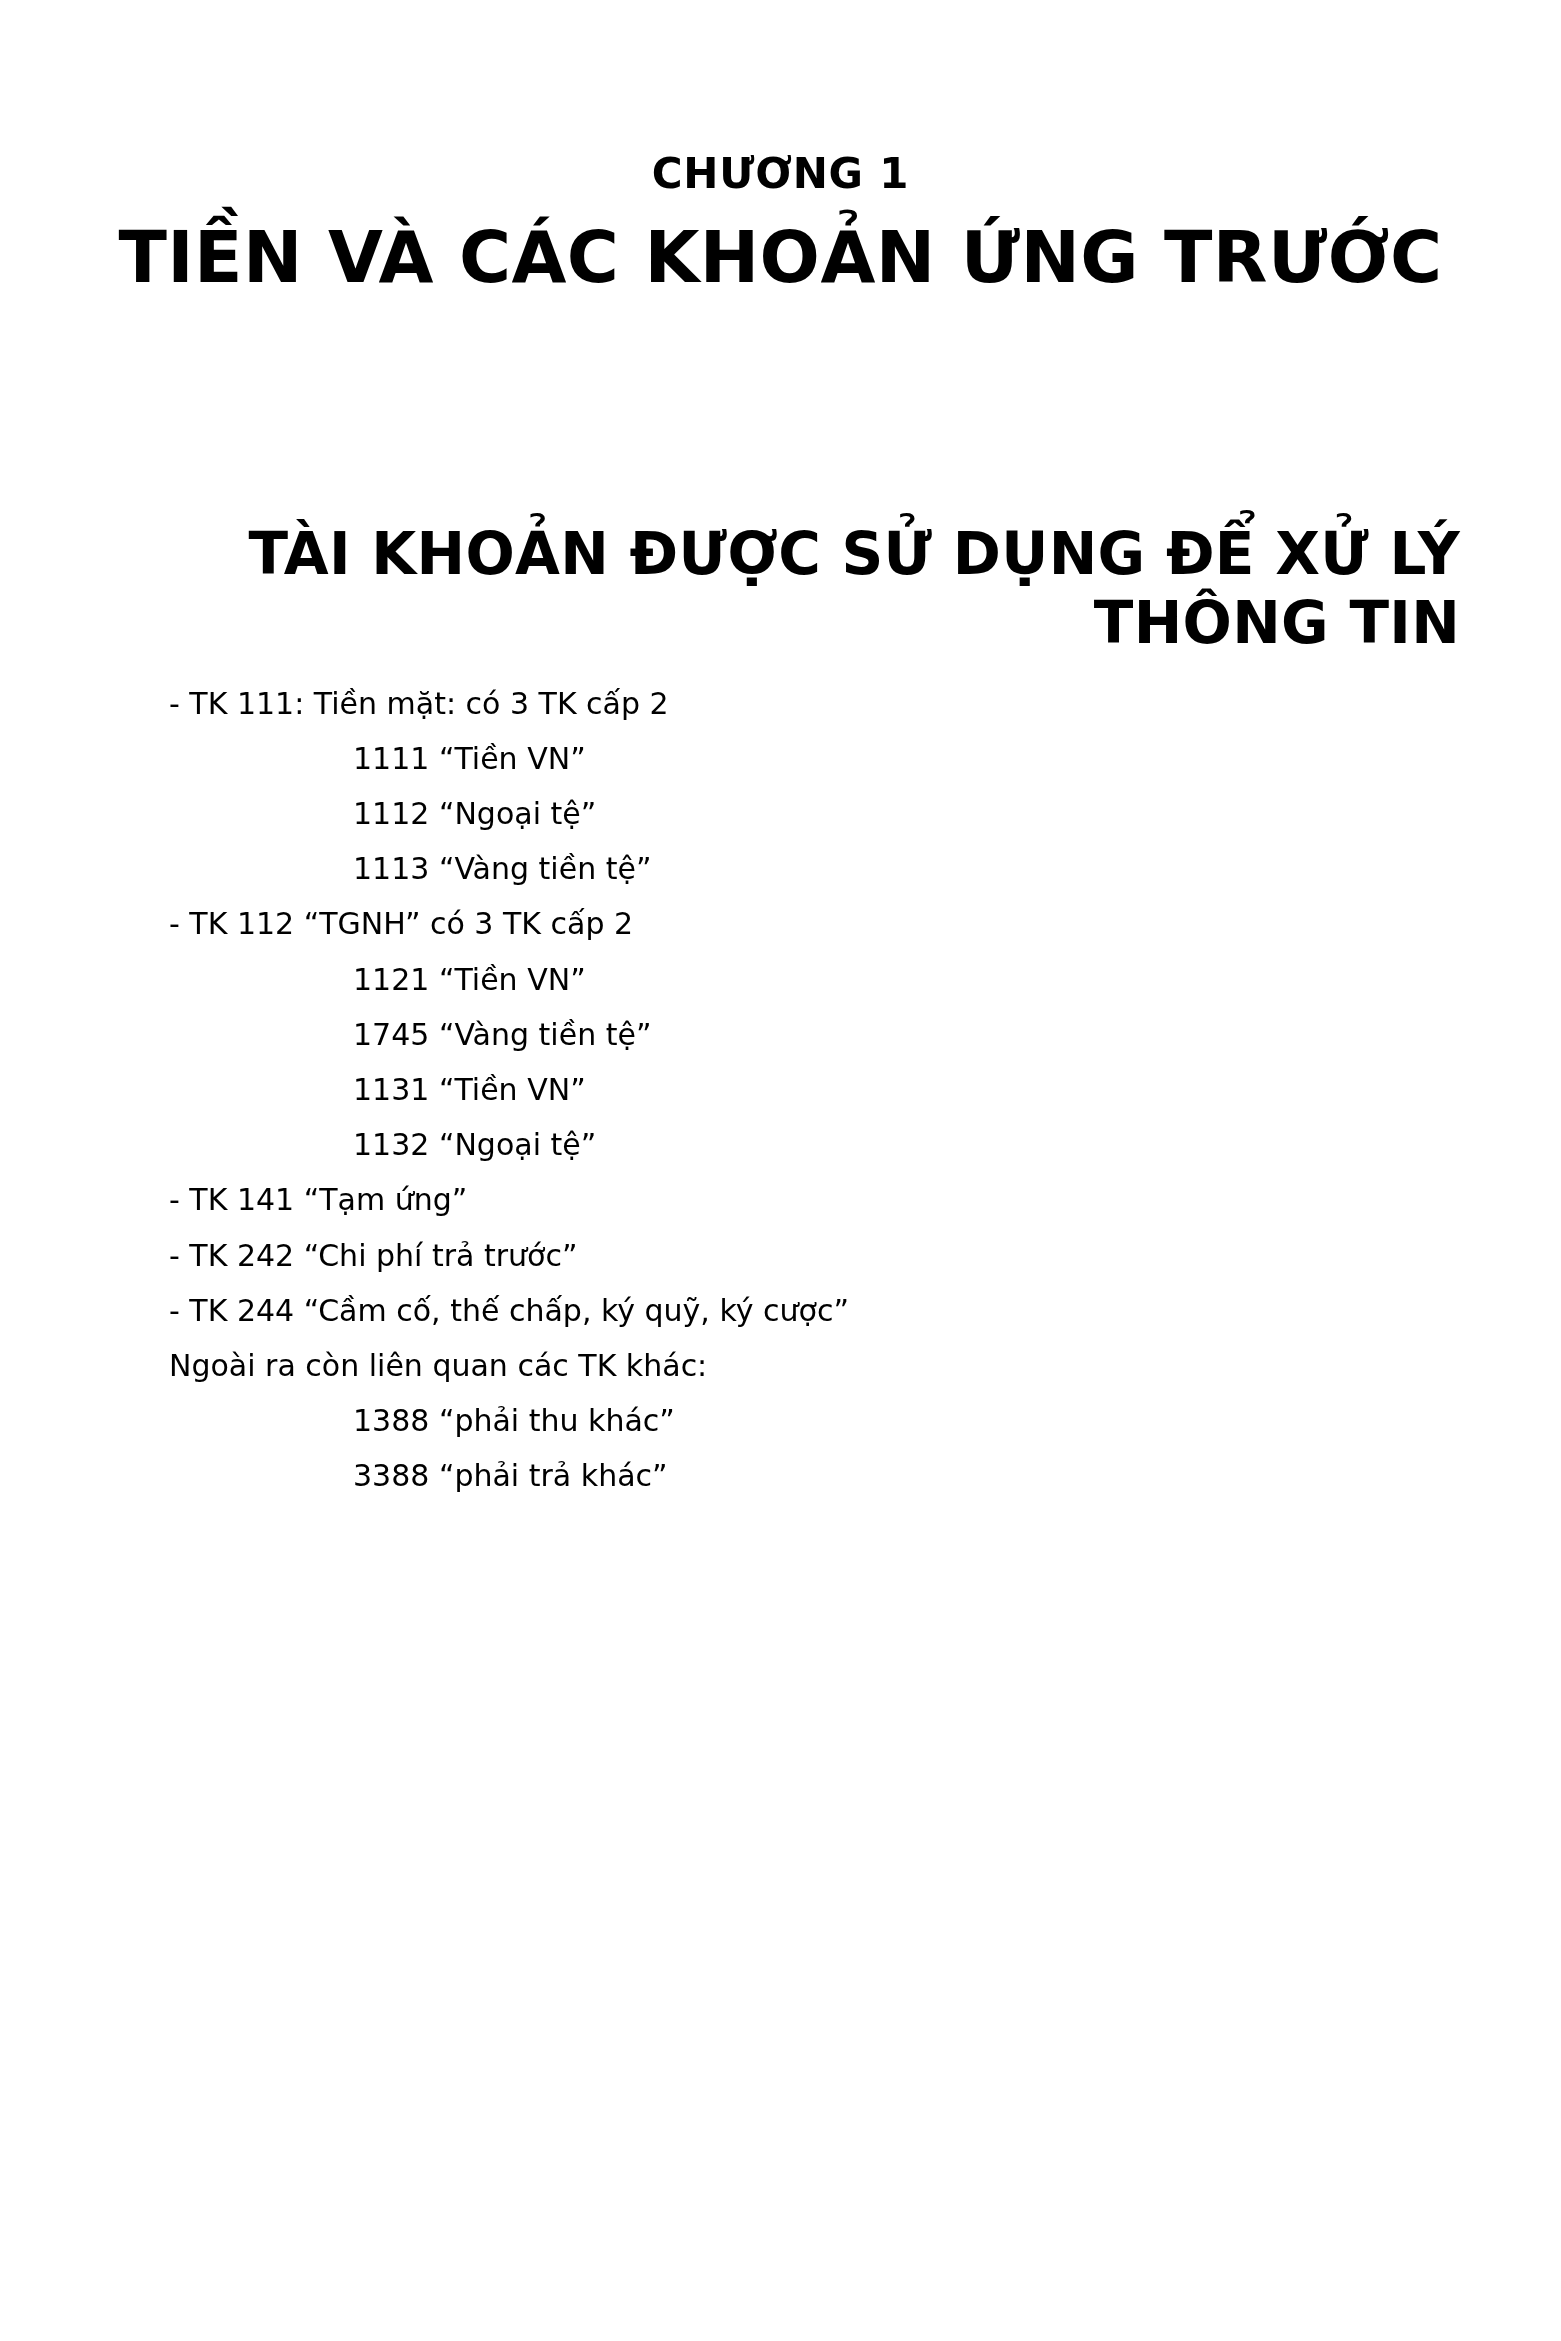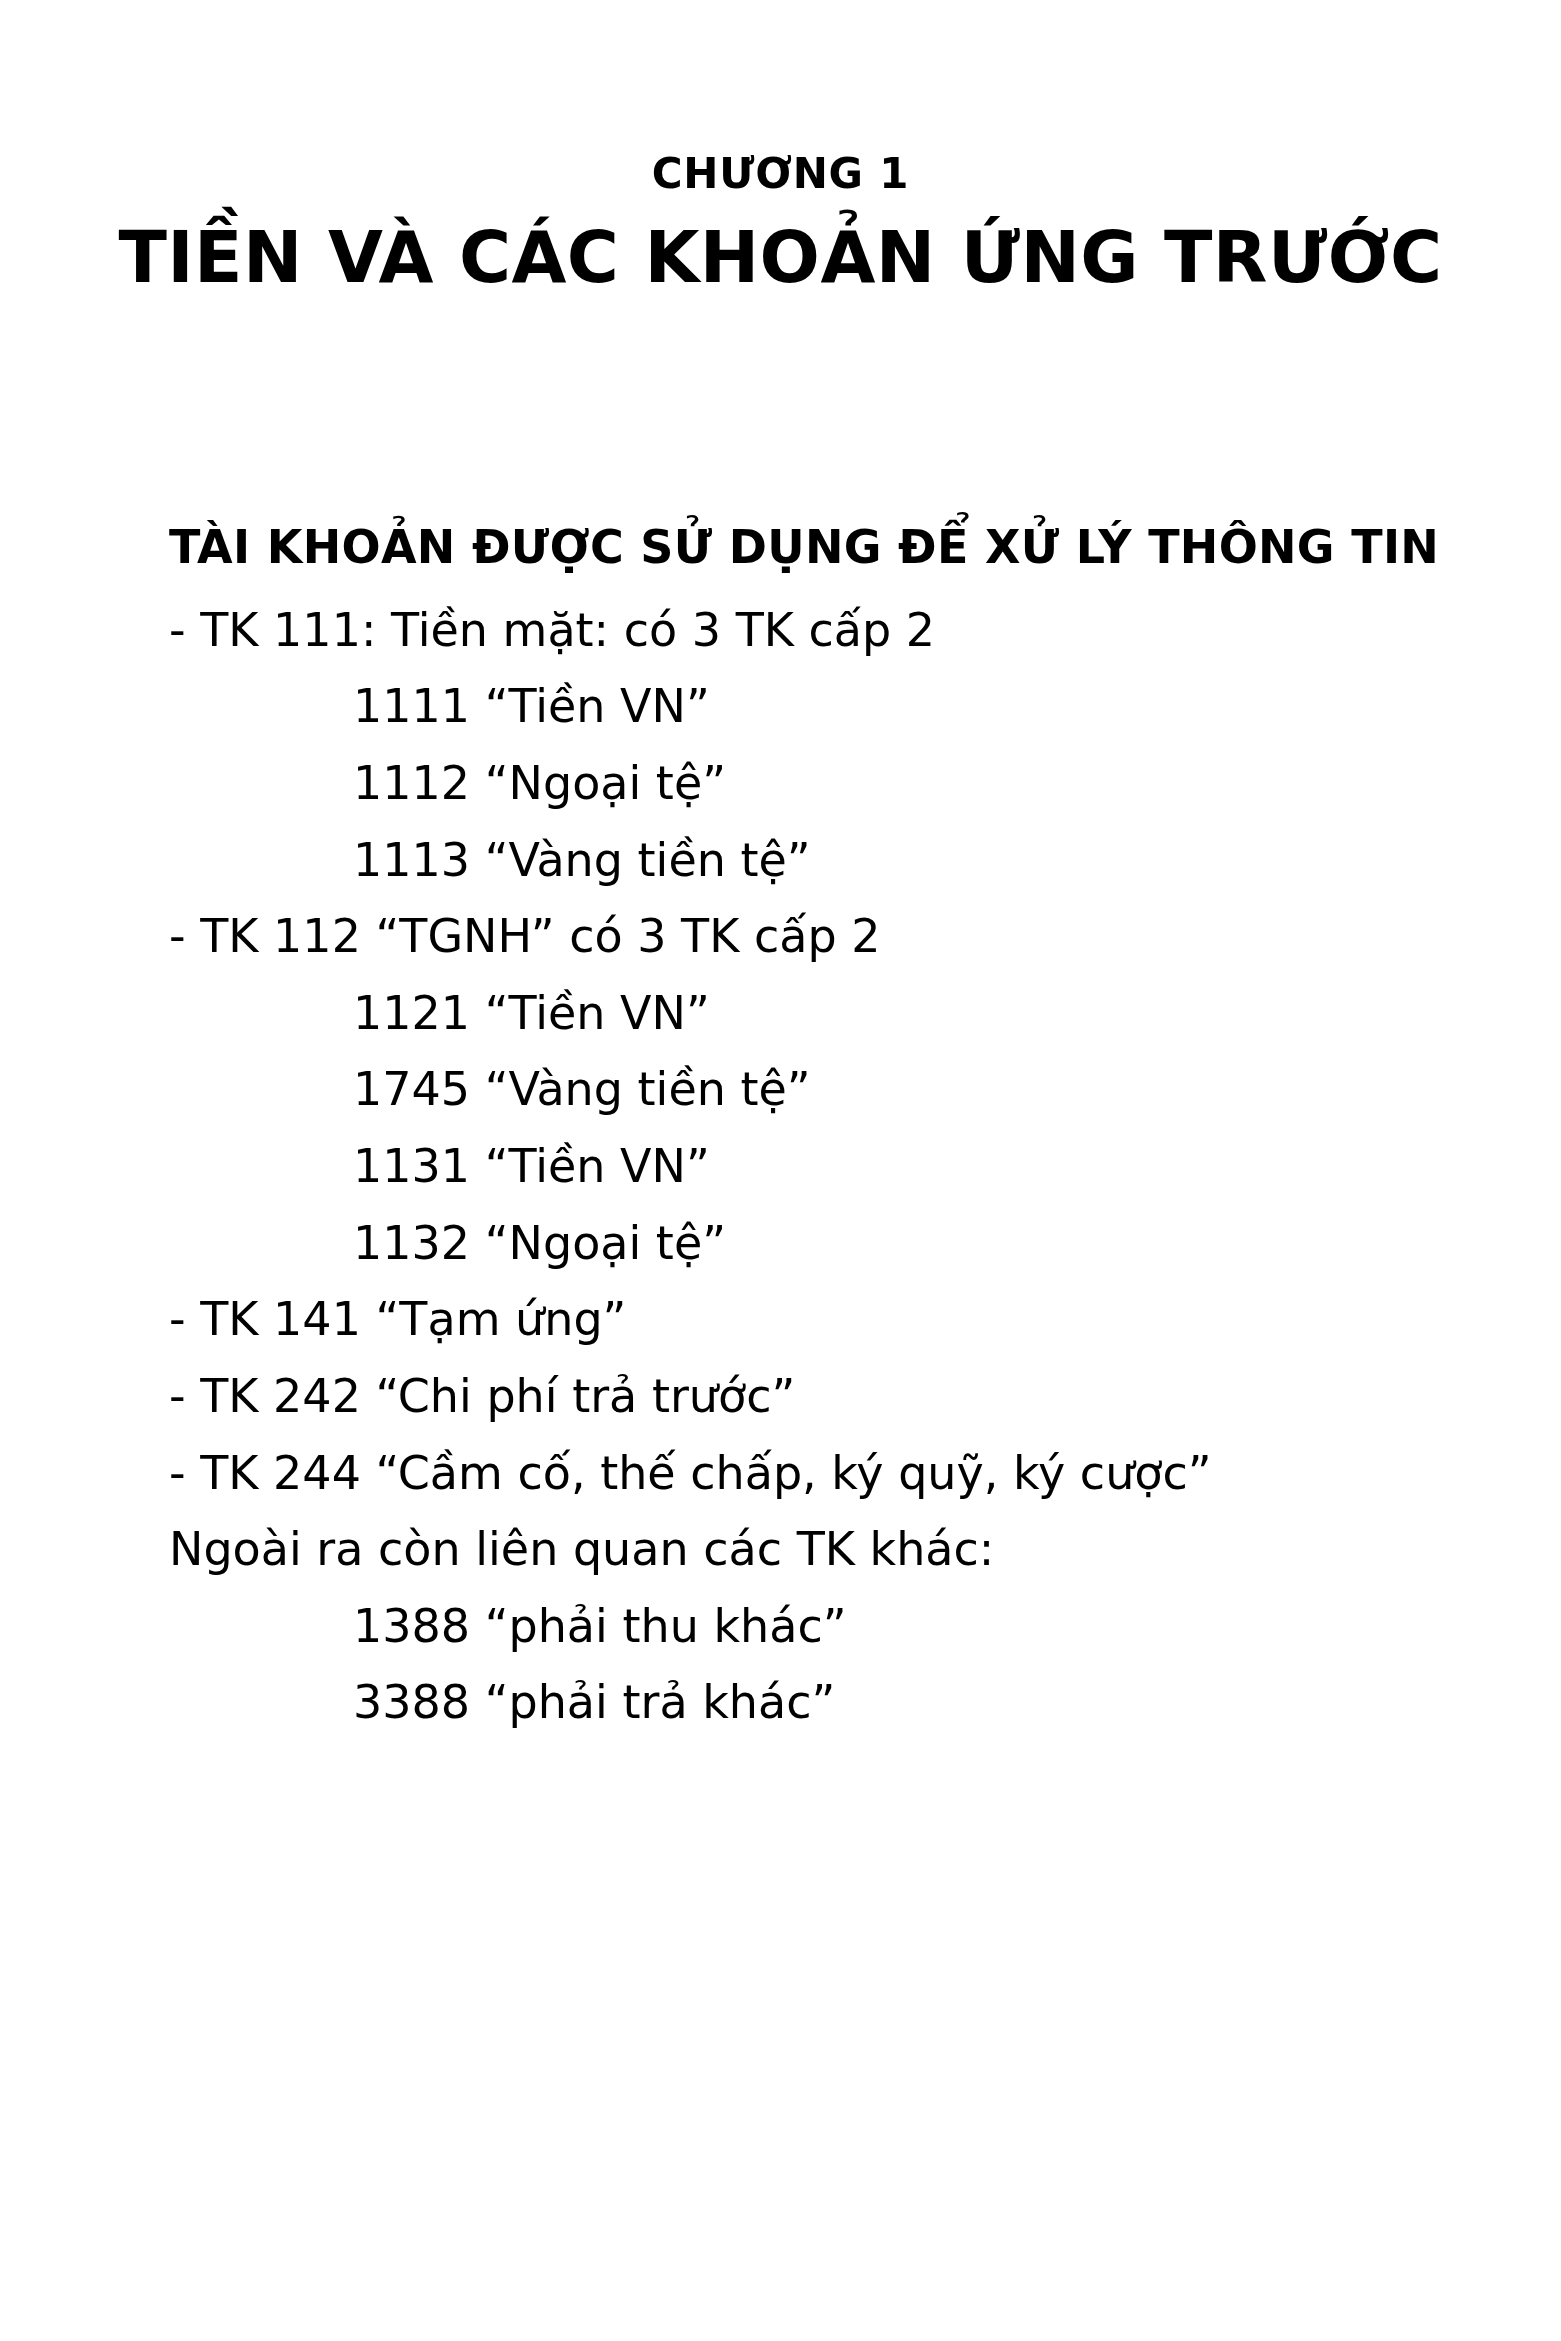--- a/index.html
+++ b/index.html
@@ -42,28 +42,29 @@
     white-space: nowrap;
   }
 
   
   .content {
     margin-top: 221px;
     padding-left: 169px;
     padding-right: 101px;
   }
   .section-heading {
-    font-size: 46px;
+    font-size: 58px;
     font-weight: 700;
     letter-spacing: 0.3px;
     line-height: 1.2;
     margin-bottom: 25px;
+    text-align: right;
   }
   .line {
-    font-size: 46px;
+    font-size: 30px;
     font-weight: 400;
     line-height: 1.34;
     margin: 3px 0 15px 0;
     white-space: pre;
   }
   .line.level-1 {
     padding-left: 0px;
   }
   .line.level-2 {
     padding-left: 184px;

